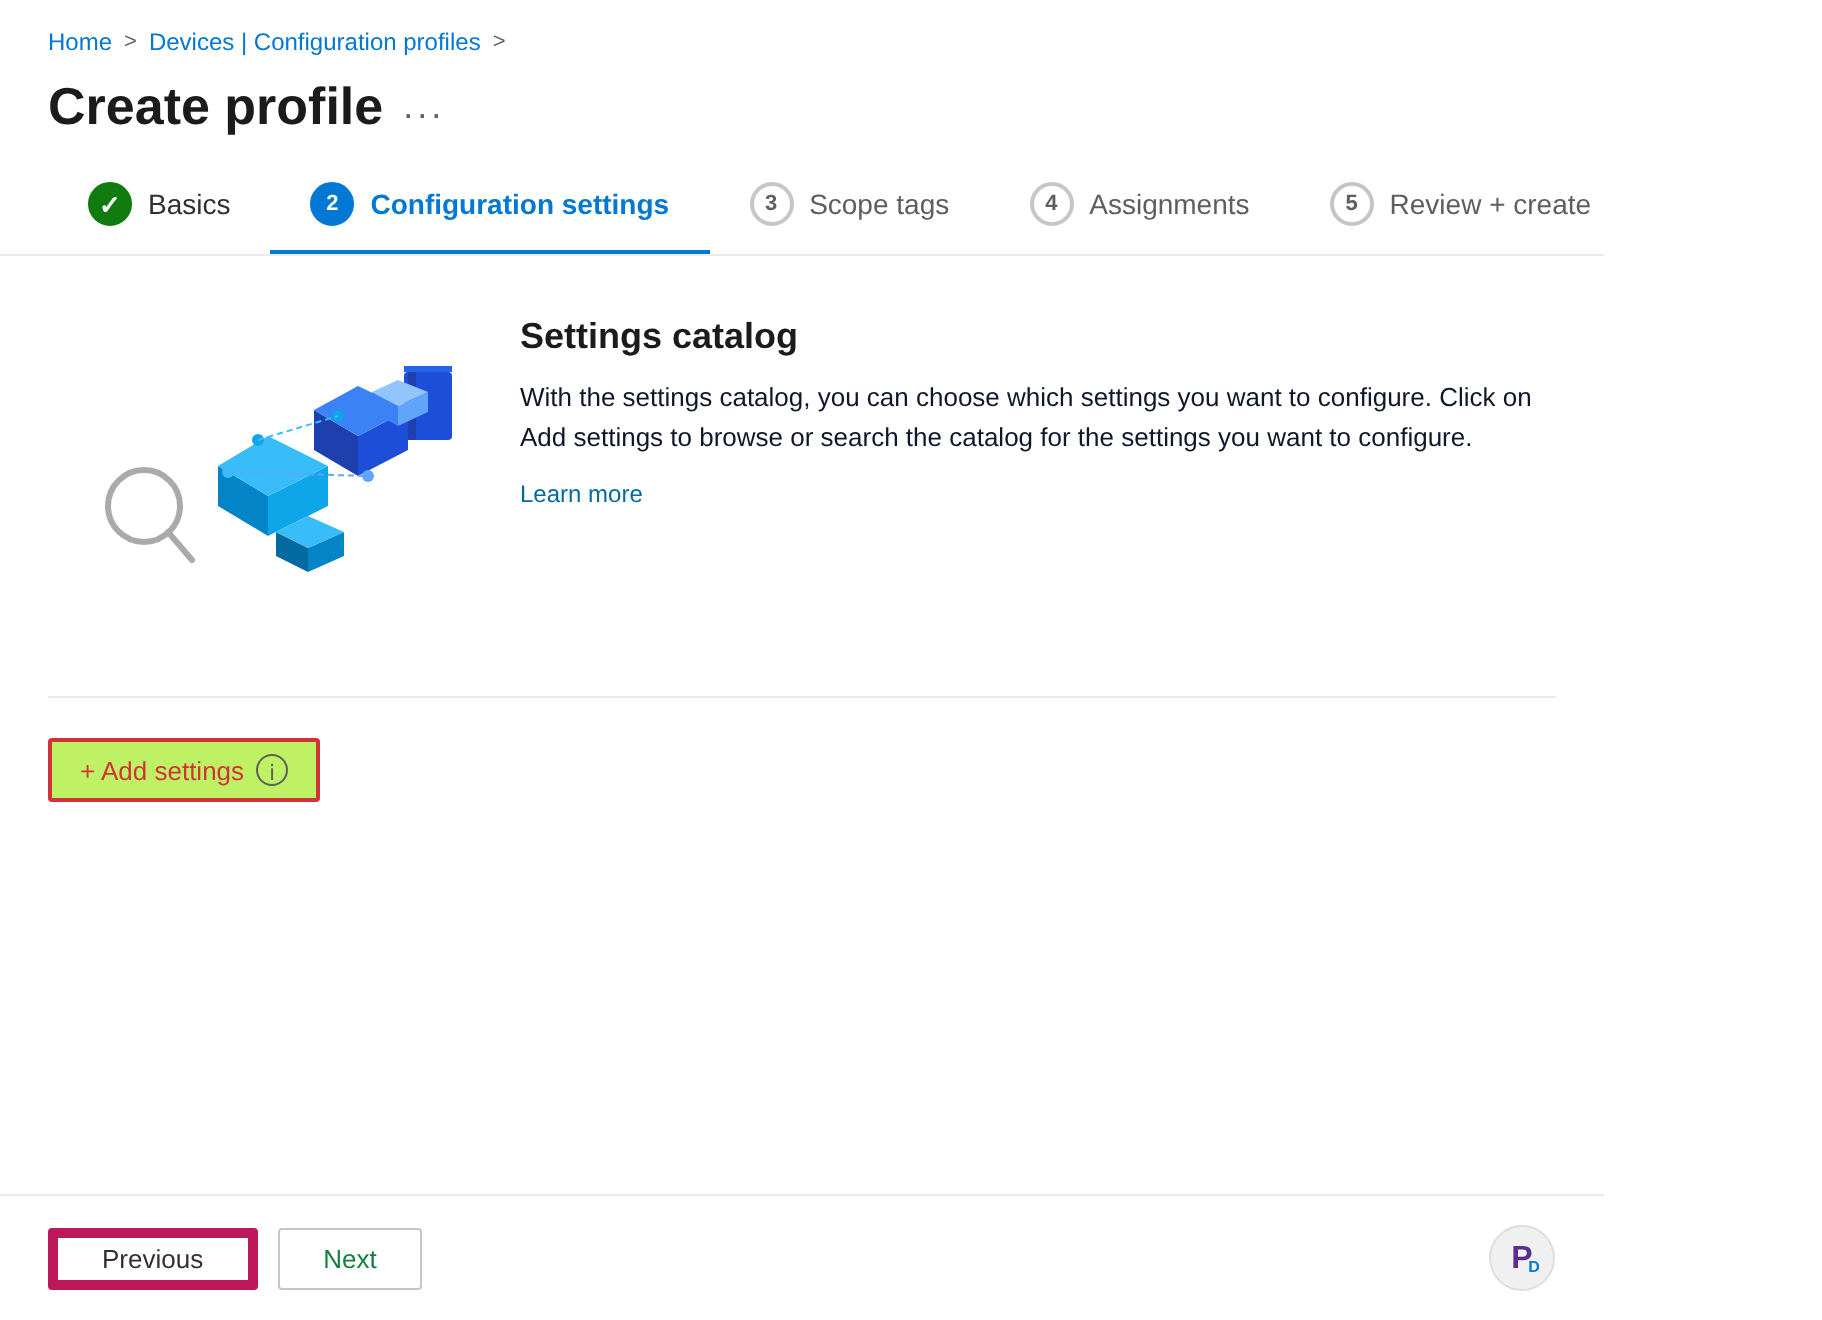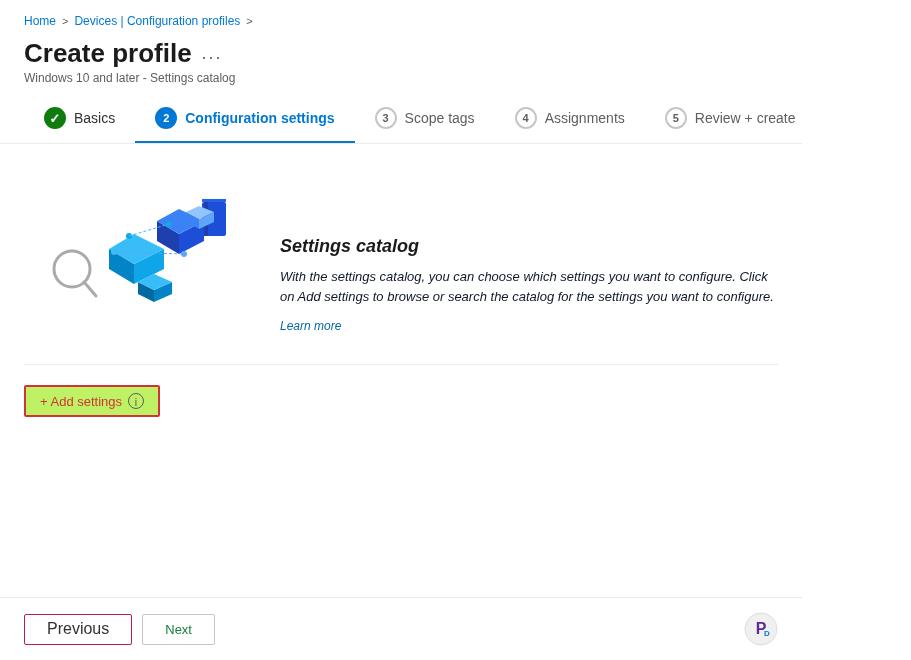--- a/index.html
+++ b/index.html
@@ -121,24 +121,23 @@
     }
     
     .main-content {
       flex: 1;
       padding: 0 24px;
       overflow-y: auto;
     }
     
     .intro-section {
       display: flex;
-      align-items: flex-end;
+      align-items: flex-start;
       padding: 30px 0 20px 0;
-      gap: 36px;
-      font-style: italic;
+      gap: 16px;
     }
     
     .illustration {
       width: 220px;
       height: 160px;
       flex-shrink: 0;
       position: relative;
     }
     .intro-text {
       flex: 1;
@@ -203,24 +202,24 @@
       display: flex;
       align-items: center;
       justify-content: space-between;
     }
     .footer-buttons {
       display: flex;
       gap: 10px;
     }
     .btn-previous {
       padding: 2px 22px;
-      border: 1px solid #be185d;
+      border: 5px solid #be185d;
       background: #fff;
       color: #323130;
-      font-size: 16px;
+      font-size: 13px;
       cursor: pointer;
       border-radius: 2px;
     }
     .btn-next {
       padding: 7px 22px;
       border: 1px solid #c8c6c4;
       background: #fff;
       color: #15803d;
       font-size: 13px;
       cursor: not-allowed;
@@ -248,21 +247,20 @@
     <a>Devices | Configuration profiles</a>
     <span class="breadcrumb-sep">&gt;</span>
   </div>
 
   <div class="page-header">
     <div class="page-title-block">
       <div class="page-title">
         <span>Create profile</span>
         <span class="page-title-dots">...</span>
       </div>
-      <div class="page-subtitle">Windows 10 and later - Settings catalog</div>
     </div>
   </div>
 
   <div class="wizard-tabs">
 
     <div class="wizard-tab completed">
       <div class="tab-circle completed-circle">✓</div>
       <span>Basics</span>
     </div>
 

